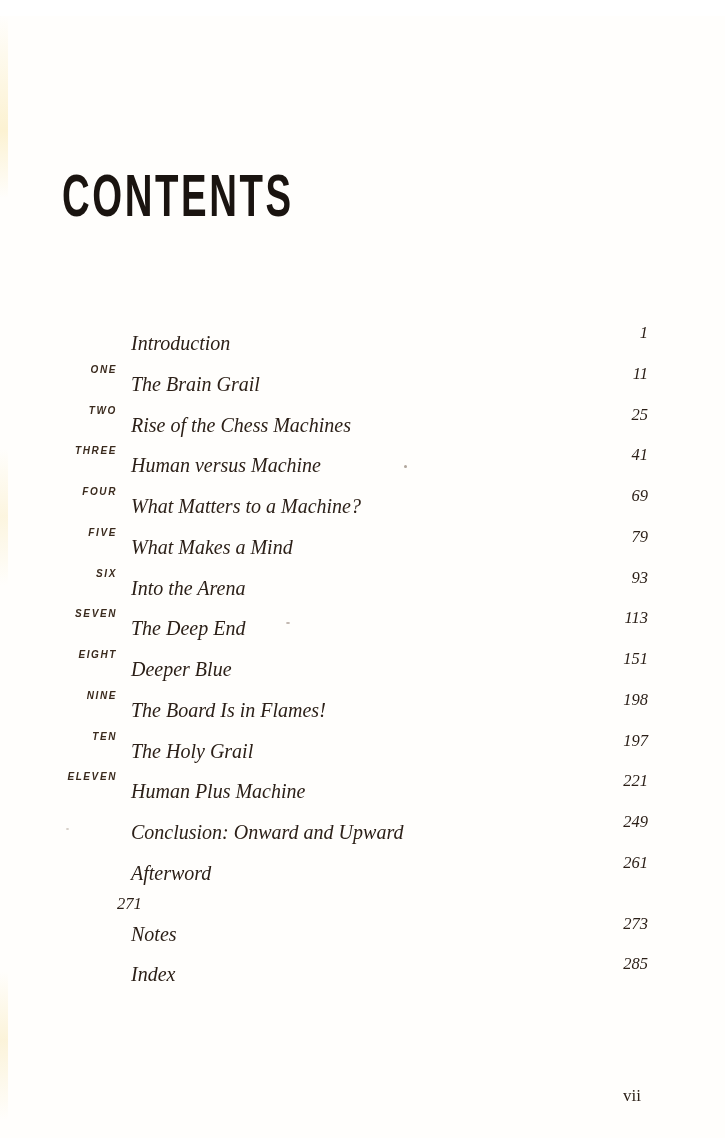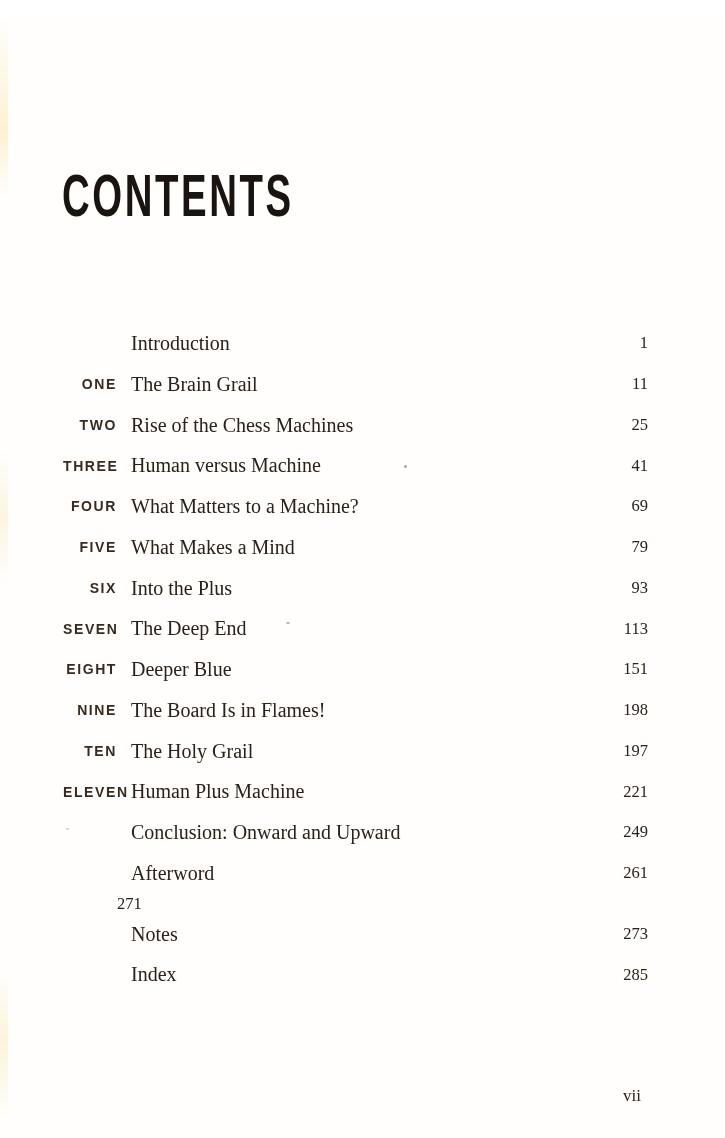--- a/index.html
+++ b/index.html
@@ -47,27 +47,28 @@
     transform-origin: left top;
     white-space: nowrap;
   }
   .toc {
     position: absolute;
     left: 63px; top: 307px;
     width: 585px; 
   }
   .toc-row {
     display: flex;
-    align-items: center;
+    align-items: flex-start;
+    font-style: italic;
   }
   .toc-label {
     width: 54px;
     text-align: right;
     font-family: "Liberation Sans", sans-serif;
-    font-size: 14px;
+    font-size: 10px;
     font-weight: 700;
     letter-spacing: 1.6px;
     color: #3a2a1d;
     flex: none;
   }
   .toc-title {
     flex: 1;
     margin-left: 14px;
     font-size: 20px;
     line-height: 40.75px; 
@@ -136,21 +137,21 @@
     </div>
 
     <div class="toc-row">
       <span class="toc-label">FIVE</span>
       <span class="toc-title">What Makes a Mind</span>
       <span class="toc-page">79</span>
     </div>
 
     <div class="toc-row">
       <span class="toc-label">SIX</span>
-      <span class="toc-title">Into the Plus</span>
+      <span class="toc-title">Into the Arena</span>
       <span class="toc-page">93</span>
     </div>
 
     <div class="toc-row">
       <span class="toc-label">SEVEN</span>
       <span class="toc-title">The Deep End</span>
       <span class="toc-page">113</span>
     </div>
 
     <div class="toc-row">

